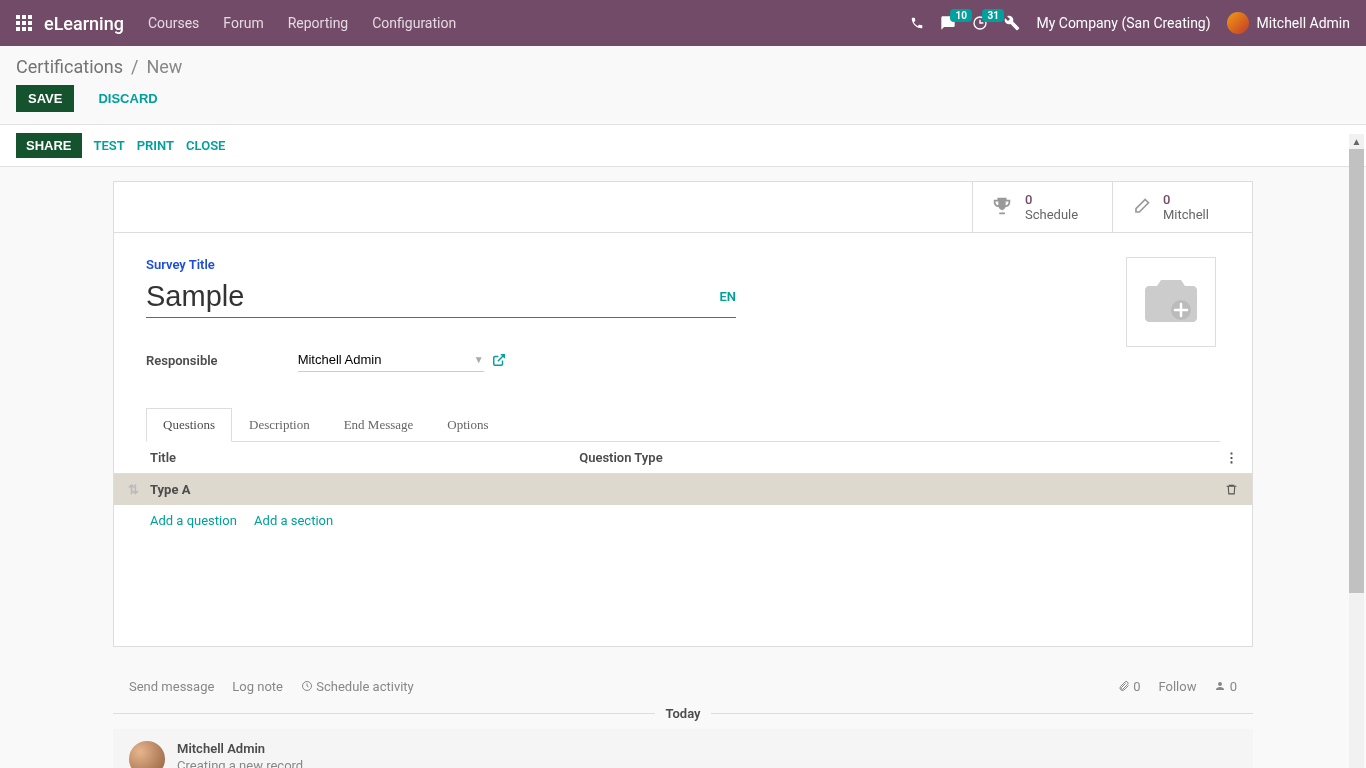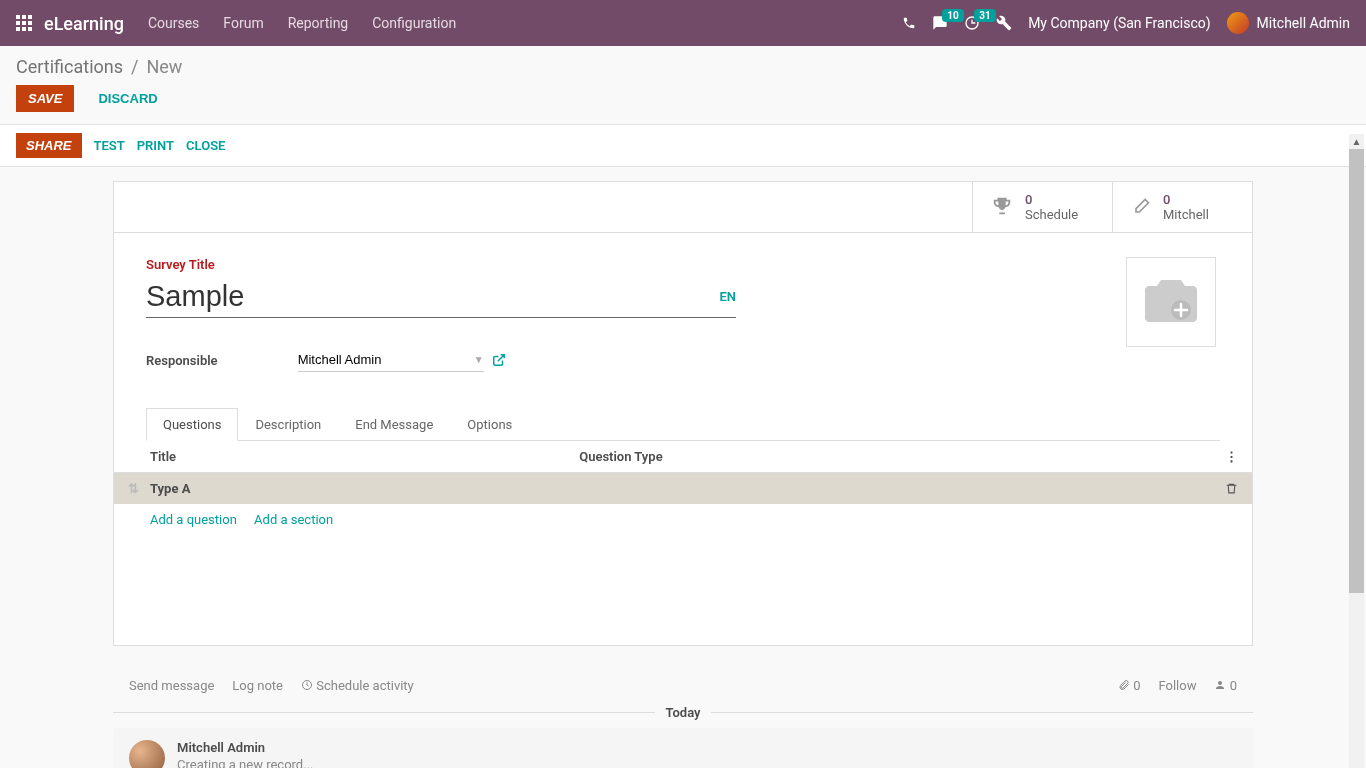--- a/index.html
+++ b/index.html
@@ -12,47 +12,47 @@
 .top-nav .right { margin-left: auto; display: flex; align-items: center; gap: 16px; }
 .top-nav .right .icon { cursor: pointer; position: relative; }
 .badge { position: absolute; top: -6px; left: 10px; background: #00a09d; color: #fff; font-size: 10px; font-weight: 700; padding: 1px 5px; border-radius: 4px; }
 .avatar { width: 22px; height: 22px; border-radius: 50%; background: linear-gradient(135deg,#f39c12,#c0392b); display:inline-block; }
 .breadcrumb-row { padding: 10px 16px 4px; display: flex; align-items: center; gap: 8px; font-size: 18px; }
 .breadcrumb-row a { color: #737373; text-decoration: none; cursor: pointer; }
 .breadcrumb-row .sep { color: #888; }
 .breadcrumb-row .current { color: #888; }
 .action-row { padding: 4px 16px 12px; display: flex; gap: 12px; }
 .btn { padding: 6px 12px; font-size: 13px; font-weight: 600; border: none; cursor: pointer; }
-.btn-primary { background: #c2410c; color: #fff; font-style: italic; }
+.btn-primary { background: #14532d; color: #fff; }
 .btn-link { background: transparent; color: #00a09d; font-weight: 600; }
 .subaction-bar { background: #fff; border-top: 1px solid #e2e2e0; border-bottom: 1px solid #e2e2e0; padding: 8px 16px; display: flex; gap: 12px; align-items: center; }
 .subaction-bar .btn-primary { padding: 5px 10px; }
 .subaction-bar .sublink { color: #00a09d; font-weight: 600; cursor: pointer; font-size: 13px; }
 .content-wrap { display: flex; justify-content: center; padding: 0 16px; position: relative; }
 .record-card { width: 1140px; background: #fff; border: 1px solid #ddd; margin-top: 14px; position: relative; }
 .statusbar { display: flex; justify-content: flex-end; border-bottom: 1px solid #ddd; }
 .stat-box { border-left: 1px solid #ddd; padding: 10px 18px; display: flex; align-items: center; gap: 12px; min-width: 140px; cursor: pointer; }
 .stat-box .stat-icon { color: #aaa; }
 .stat-box .stat-text .num { color: #714b67; font-weight: 500; }
 .stat-box .stat-text .lbl { color: #666; }
 .form-body { padding: 24px 32px 0; display: flex; gap: 24px; }
 .form-main { flex: 1; }
 .field-group { margin-bottom: 20px; }
-.field-label { font-size: 13px; color: #b91c1c; font-weight: 600; margin-bottom: 4px; display: block; }
+.field-label { font-size: 13px; color: #1d4ed8; font-weight: 600; margin-bottom: 4px; display: block; }
 .title-input-row { display: flex; align-items: center; border-bottom: 1px solid #666; width: 590px; }
 .title-input { font-size: 29px; font-weight: 400; color: #333; border: none; outline: none; flex: 1; padding: 4px 0; }
 .lang-tag { color: #00a09d; font-weight: 600; font-size: 13px; margin-left: 8px; cursor: pointer; }
 .responsible-row { display: flex; align-items: center; gap: 80px; }
 .responsible-row .lbl { font-weight: 600; min-width: 70px; }
 .m2o-wrap { flex: 1; display: flex; align-items: center; border-bottom: 1px solid #ccc; max-width: 350px; }
 .m2o-input { border: none; outline: none; flex: 1; padding: 4px 0; font-size: 13px; }
 .m2o-caret { color: #aaa; cursor: pointer; font-size: 10px; }
 .m2o-ext { color: #00a09d; margin-left: 8px; cursor: pointer; }
 .image-placeholder { width: 90px; height: 90px; border: 1px solid #ddd; display: flex; align-items: center; justify-content: center; cursor: pointer; margin-right: 4px; }
-.tabs { display: flex; margin: 16px 32px 0; border-bottom: 1px solid #ddd; }
+.tabs { display: flex; margin: 16px 32px 0; border-bottom: 1px solid #ddd; font-family: Liberation Serif, serif; }
 .tab { padding: 8px 16px; border: 1px solid transparent; border-bottom: none; cursor: pointer; color: #666; font-size: 13px; }
 .tab.active { border-color: #ddd; border-bottom: 1px solid #fff; margin-bottom: -1px; color: #4c4c4c; background: #fff; }
 .table-wrap { margin: 0 0 0 0; }
 .tbl { width: 100%; border-collapse: collapse; }
 .tbl th { text-align: left; padding: 8px 10px; font-size: 13px; font-weight: 600; border-bottom: 1px solid #ddd; color: #4c4c4c; }
 .tbl th:first-child { padding-left: 36px; }
 .tbl td { padding: 8px 10px; font-size: 13px; }
 .tbl .section-row td { background: #ddd9cf; font-weight: 700; color: #4c4c4c; }
 .tbl .section-row td:first-child { padding-left: 36px; }
 .drag-handle { color: #bbb; cursor: move; padding: 0 6px; }
@@ -118,21 +118,21 @@
           <path d="M13 7h-2v6h6v-2h-4z" fill="#fff"></path>
           <circle cx="12" cy="12" r="9" fill="none" stroke="#fff" stroke-width="2"></circle>
         </svg>
       <span class="badge">31</span>
     </span>
     <span class="icon">
         <svg width="16" height="16" viewBox="0 0 24 24" fill="#fff">
           <path d="M22.7 19l-9.1-9.1c.9-2.3.4-5-1.5-6.9-2-2-5-2.4-7.4-1.3L9 6 6 9 1.6 4.7C.4 7.1.9 10.1 2.9 12.1c1.9 1.9 4.6 2.4 6.9 1.5l9.1 9.1c.4.4 1 .4 1.4 0l2.3-2.3c.5-.4.5-1.1.1-1.4z"></path>
         </svg>
       </span>
-    <span style="font-size:14px; cursor:pointer;">My Company (San Francisco)</span>
+    <span style="font-size:14px; cursor:pointer;">My Company (San Creating)</span>
     <span style="display:flex; align-items:center; gap:8px; cursor:pointer;">
       <span class="avatar"></span>
       <span style="font-size:14px;">Mitchell Admin</span>
     </span>
   </div>
 </div>
 
 <div class="breadcrumb-row">
   <a>Certifications</a>
   <span class="sep">/</span>

